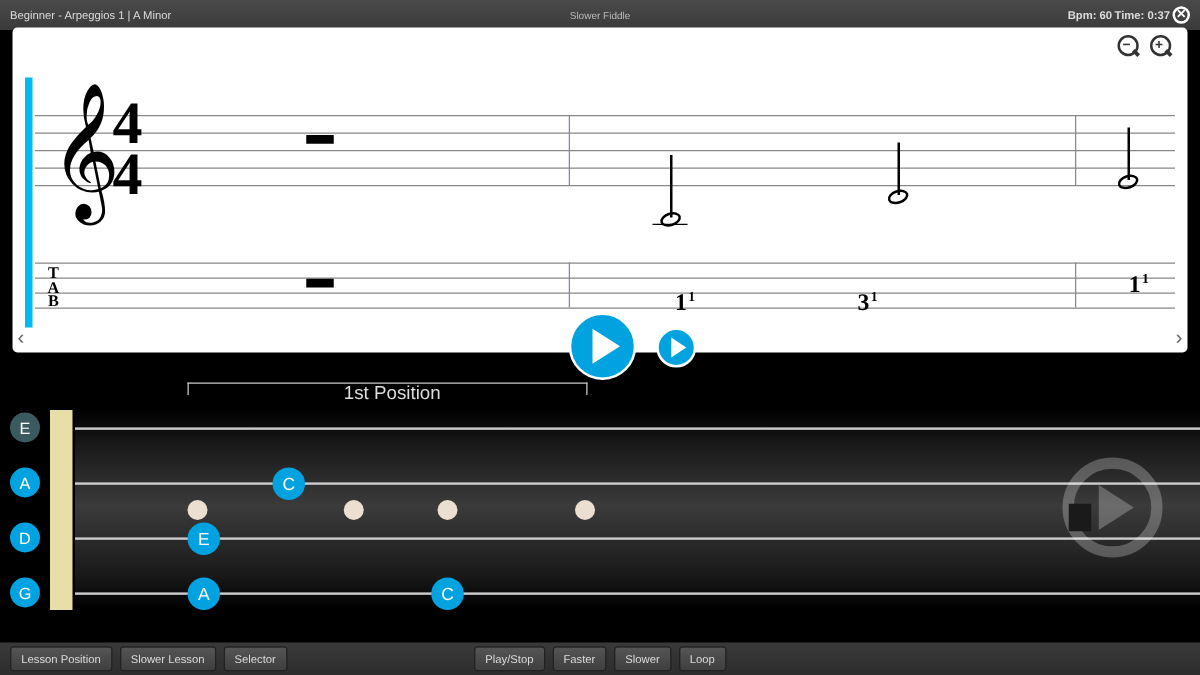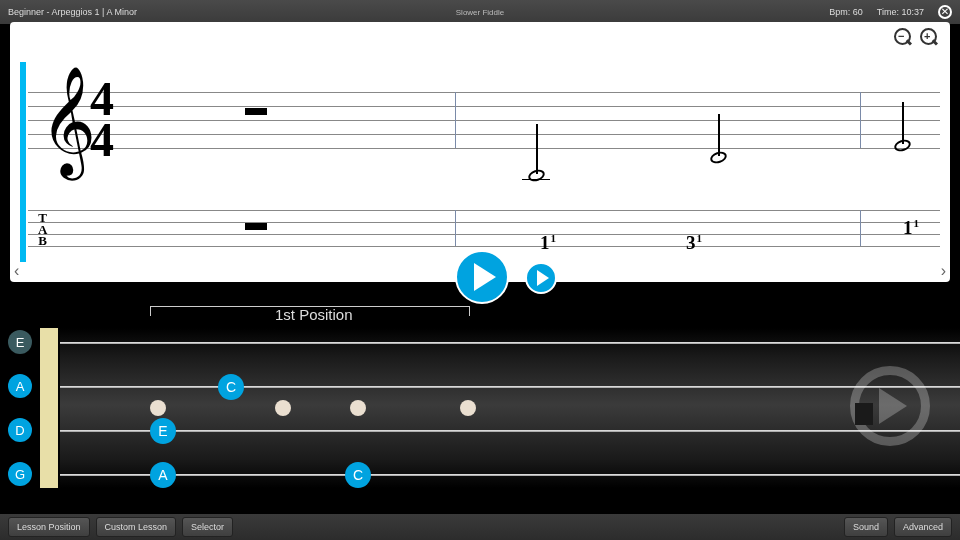--- a/index.html
+++ b/index.html
@@ -8,21 +8,21 @@
     background: #000; font-family: Arial, sans-serif;
     overflow: hidden; position: relative;
   }
   .topbar {
     height: 24px; background: linear-gradient(#4a4a4a,#3a3a3a);
     color: #ddd; font-size: 9px; display: flex; align-items: center;
     padding: 0 8px; position: relative; justify-content: space-between;
   }
   .topbar .title { flex: 0 0 auto; }
   .topbar .brand { position:absolute; left:50%; transform:translateX(-50%); font-size:8px; color:#bbb; }
-  .topbar .right { margin-left:auto; display:flex; gap:14px; align-items:center;}
+  .topbar .right { margin-left:auto; display:flex; gap:2px; align-items:center;font-weight:bold;}
   .close-btn {
     width:14px; height:14px; border:2px solid #fff; border-radius:50%;
     display:flex; align-items:center; justify-content:center; cursor:pointer;
     font-size:10px; color:#fff; line-height:1;
   }
   
   .score {
     position:absolute; left:10px; right:10px; top:22px; height:260px;
     background:#fff; border-radius:4px; overflow:hidden;
   }
@@ -114,21 +114,21 @@
   .bottombar .right { margin-left:auto; display:flex; gap:6px;}
 </style>
 </head>
 <body>
 
 <div class="topbar">
   <span class="title">Beginner - Arpeggios 1  |  A Minor</span>
   <span class="brand">Slower Fiddle</span>
   <div class="right">
     <span>Bpm: 60</span>
-    <span>Time: 10:37</span>
+    <span>Time: 0:37</span>
     <div class="close-btn">✕</div>
   </div>
 </div>
 
 <div class="score">
   <div class="zoom">
     <div class="mag">
         <span class="sign">−</span>
       </div>
     <div class="mag">
@@ -228,19 +228,21 @@
   </div>
 
   <div class="stringlabel" style="left:8px; top:30px; background:#3a5a5f;">E</div>
   <div class="stringlabel" style="left:8px; top:74px; background:#00a3e0;">A</div>
   <div class="stringlabel" style="left:8px; top:118px; background:#00a3e0;">D</div>
   <div class="stringlabel" style="left:8px; top:162px; background:#00a3e0;">G</div>
 </div>
 
 <div class="bottombar">
   <div class="btn">Lesson Position</div>
-  <div class="btn">Custom Lesson</div>
+  <div class="btn">Slower Lesson</div>
   <div class="btn">Selector</div>
-  <div class="right">
-    <div class="btn">Sound</div>
-    <div class="btn">Advanced</div>
+  <div class="center">
+    <div class="btn">Play/Stop</div>
+    <div class="btn">Faster</div>
+    <div class="btn">Slower</div>
+    <div class="btn">Loop</div>
   </div>
 </div>
 
 </body></html>

